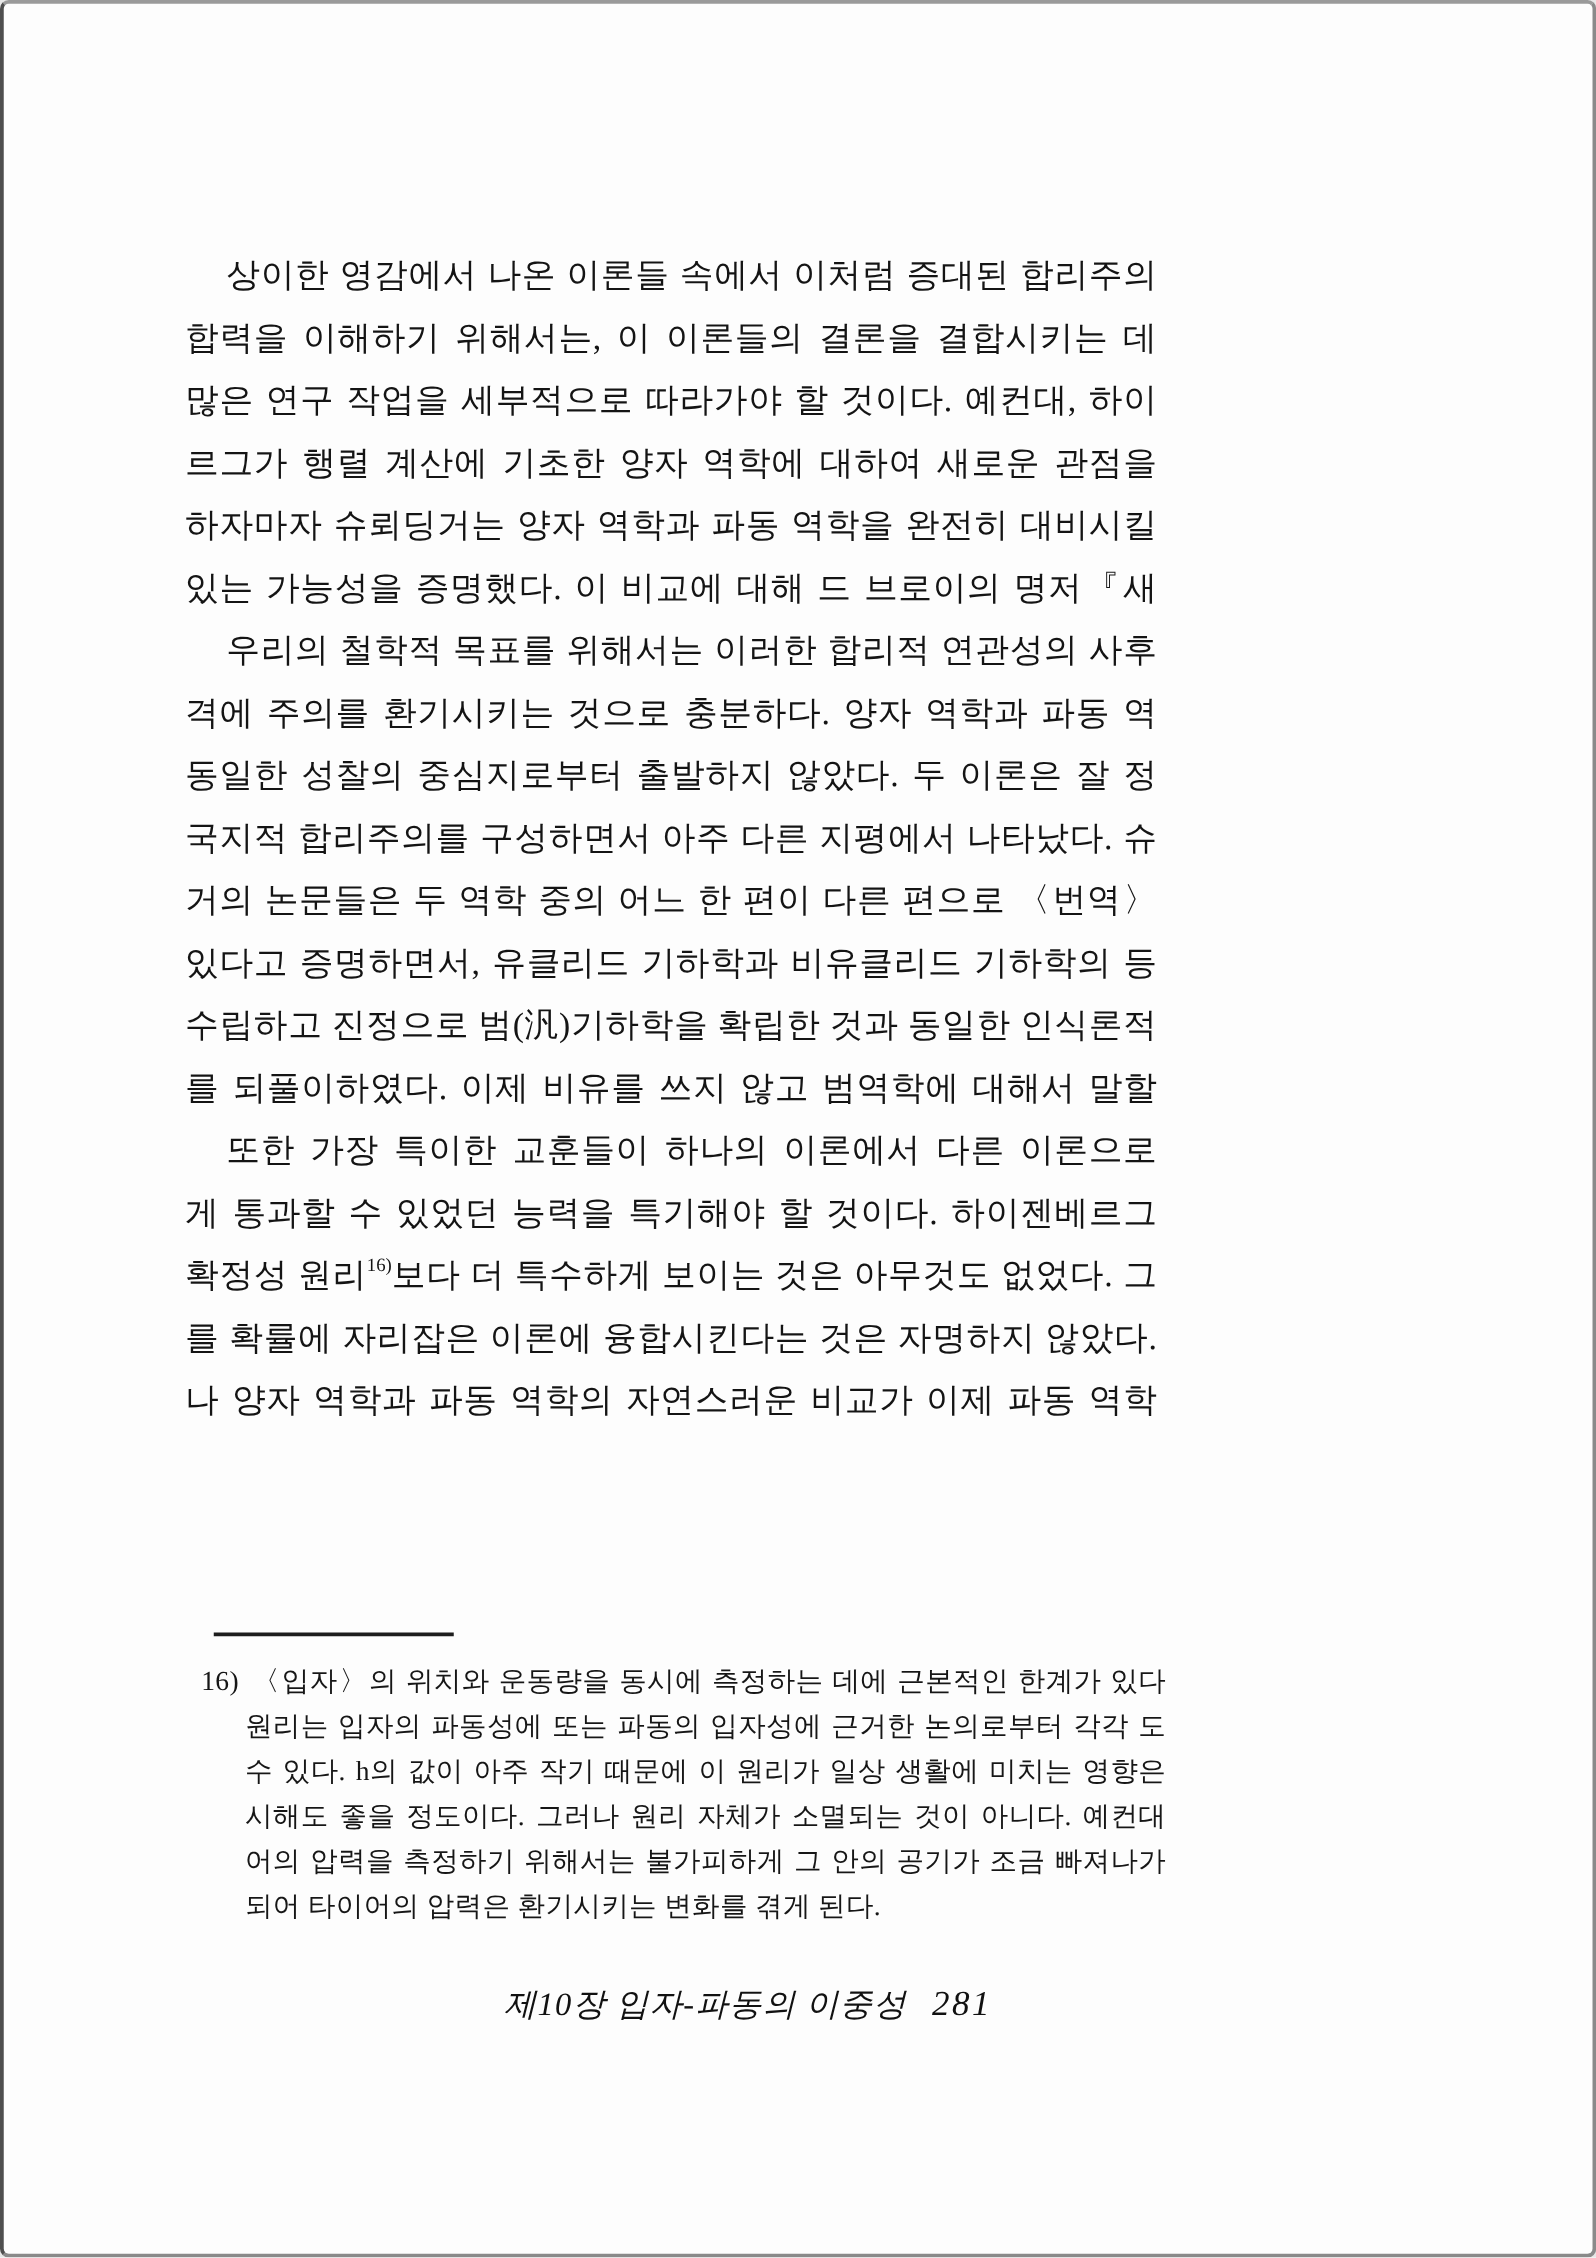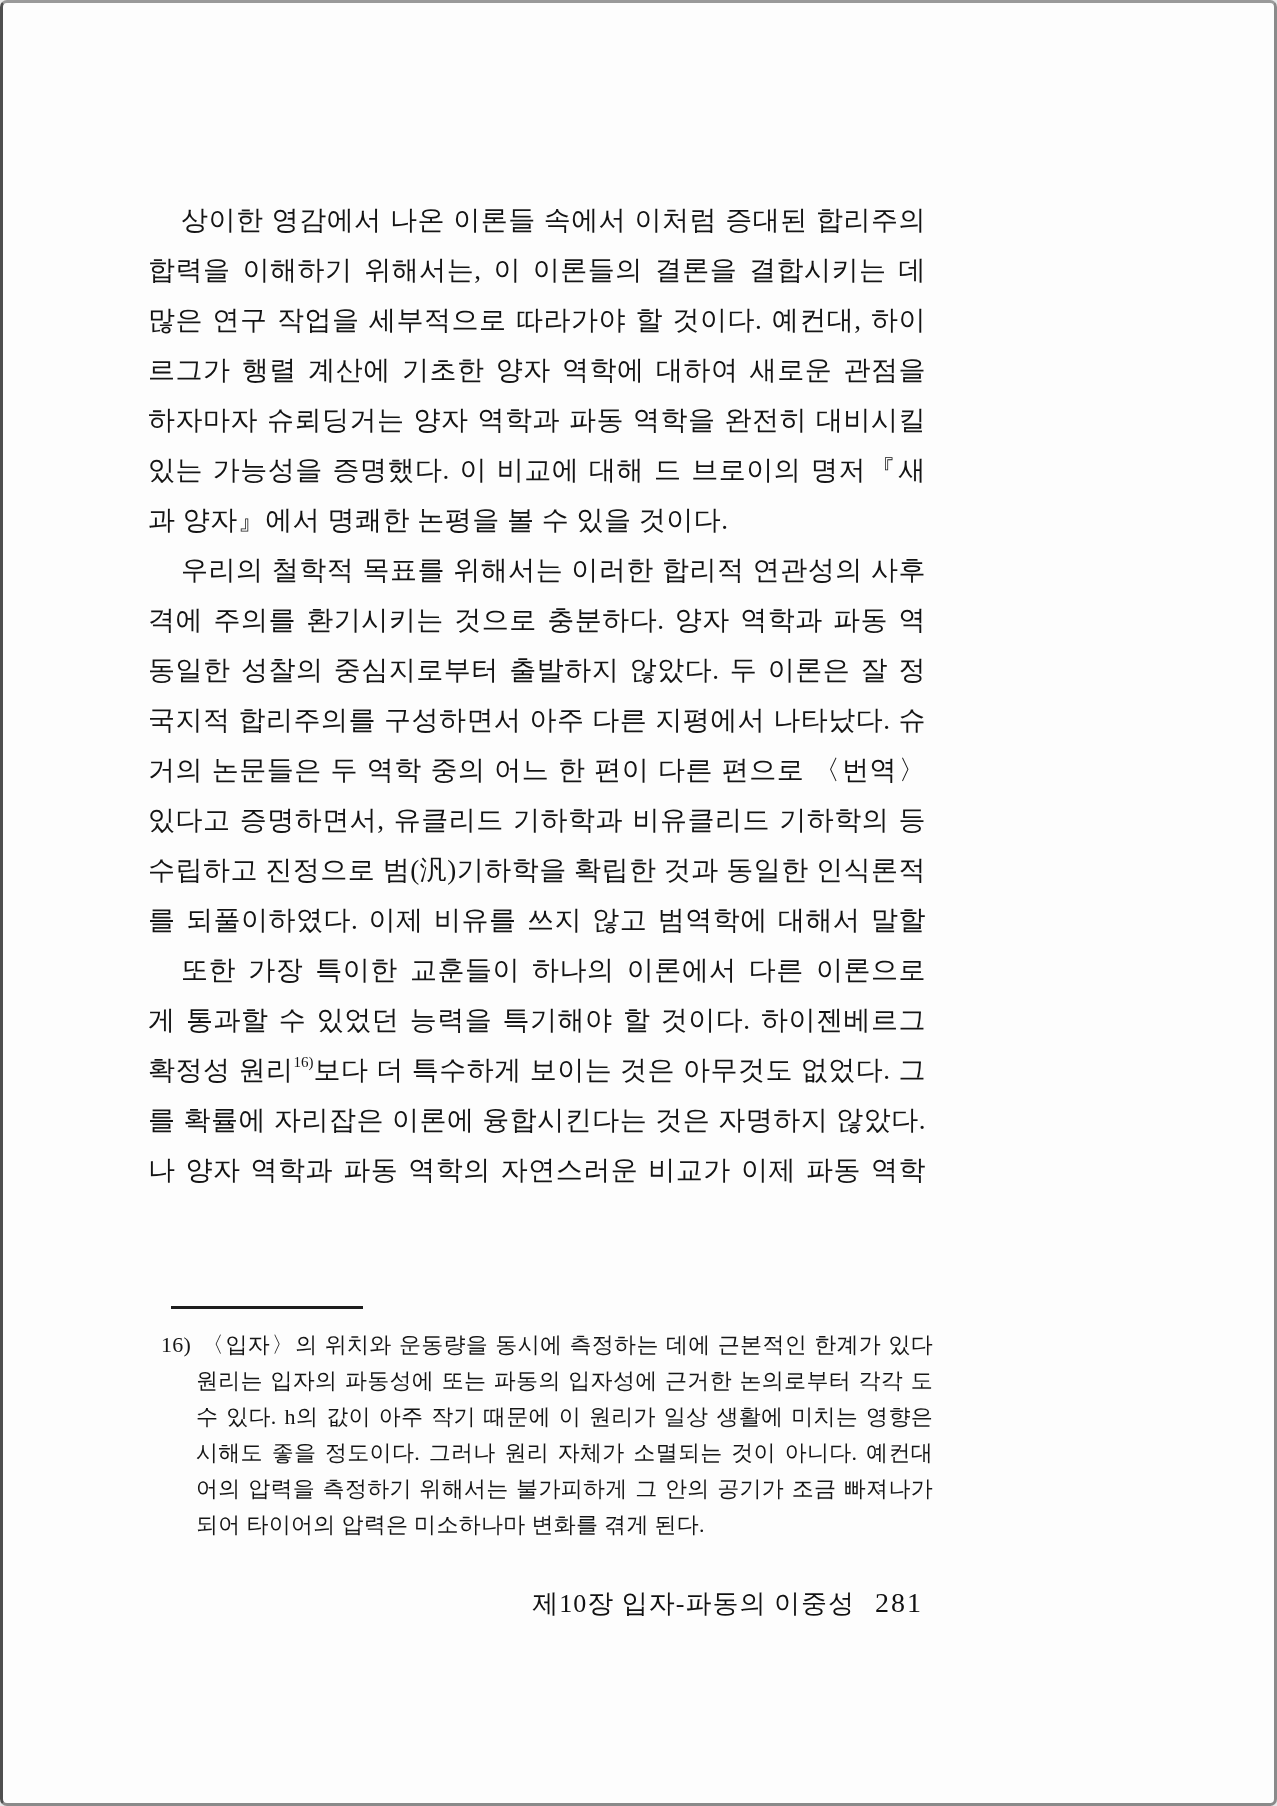--- a/index.html
+++ b/index.html
@@ -51,24 +51,24 @@
     font-size:22px;color:#161616;
     letter-spacing:0.3px;
   }
   .fn-line{
     height:36px;line-height:36px;
   }
   .fn-cont{margin-left:35px;}
   .fn-marker{margin-right:9px;}
   .footer{
     position:absolute;left:400px;top:1583px;width:520px;
-    text-align:right;
     font-size:26px;
     color:#111;
     letter-spacing:1px;
+    font-style:italic;
   }
   .pagenum{
     margin-left:20px;
     font-size:28px;
     letter-spacing:2px;
   }
 </style>
 </head>
 <body>
 
@@ -76,21 +76,20 @@
 
   <div class="body-text">
 
     <div>
       <div class="line just indent">상이한 영감에서 나온 이론들 속에서 이처럼 증대된 합리주의의 종</div>
       <div class="line just">합력을 이해하기 위해서는, 이 이론들의 결론을 결합시키는 데 성공한</div>
       <div class="line just">많은 연구 작업을 세부적으로 따라가야 할 것이다. 예컨대, 하이젠베</div>
       <div class="line just">르그가 행렬 계산에 기초한 양자 역학에 대하여 새로운 관점을 형성</div>
       <div class="line just">하자마자 슈뢰딩거는 양자 역학과 파동 역학을 완전히 대비시킬 수</div>
       <div class="line just">있는 가능성을 증명했다. 이 비교에 대해 드 브로이의 명저『새물리학</div>
-      <div class="line">과 양자』에서 명쾌한 논평을 볼 수 있을 것이다.</div>
     </div>
 
     <div>
       <div class="line just indent">우리의 철학적 목표를 위해서는 이러한 합리적 연관성의 사후적 성</div>
       <div class="line just">격에 주의를 환기시키는 것으로 충분하다. 양자 역학과 파동 역학은</div>
       <div class="line just">동일한 성찰의 중심지로부터 출발하지 않았다. 두 이론은 잘 정의된</div>
       <div class="line just">국지적 합리주의를 구성하면서 아주 다른 지평에서 나타났다. 슈뢰딩</div>
       <div class="line just">거의 논문들은 두 역학 중의 어느 한 편이 다른 편으로 〈번역〉될 수</div>
       <div class="line just">있다고 증명하면서, 유클리드 기하학과 비유클리드 기하학의 등가성을</div>
       <div class="line just">수립하고 진정으로 범(汎)기하학을 확립한 것과 동일한 인식론적 운동</div>
@@ -112,20 +111,20 @@
   <div class="fn-rule"></div>
 
   <div class="footnote">
     <div class="fn-line just">
       <span class="fn-marker">16)</span><span>〈입자〉의 위치와 운동량을 동시에 측정하는 데에 근본적인 한계가 있다는 이</span>
     </div>
     <div class="fn-line fn-cont just">원리는 입자의 파동성에 또는 파동의 입자성에 근거한 논의로부터 각각 도출될</div>
     <div class="fn-line fn-cont just">수 있다. h의 값이 아주 작기 때문에 이 원리가 일상 생활에 미치는 영향은 무</div>
     <div class="fn-line fn-cont just">시해도 좋을 정도이다. 그러나 원리 자체가 소멸되는 것이 아니다. 예컨대 타이</div>
     <div class="fn-line fn-cont just">어의 압력을 측정하기 위해서는 불가피하게 그 안의 공기가 조금 빠져나가게</div>
-    <div class="fn-line fn-cont">되어 타이어의 압력은 미소하나마 변화를 겪게 된다.</div>
+    <div class="fn-line fn-cont">되어 타이어의 압력은 환기시키는 변화를 겪게 된다.</div>
   </div>
 
   <div class="footer">
     <span>제10장 입자-파동의 이중성</span><span class="pagenum">281</span>
   </div>
 
 </div>
 
 </body></html>

